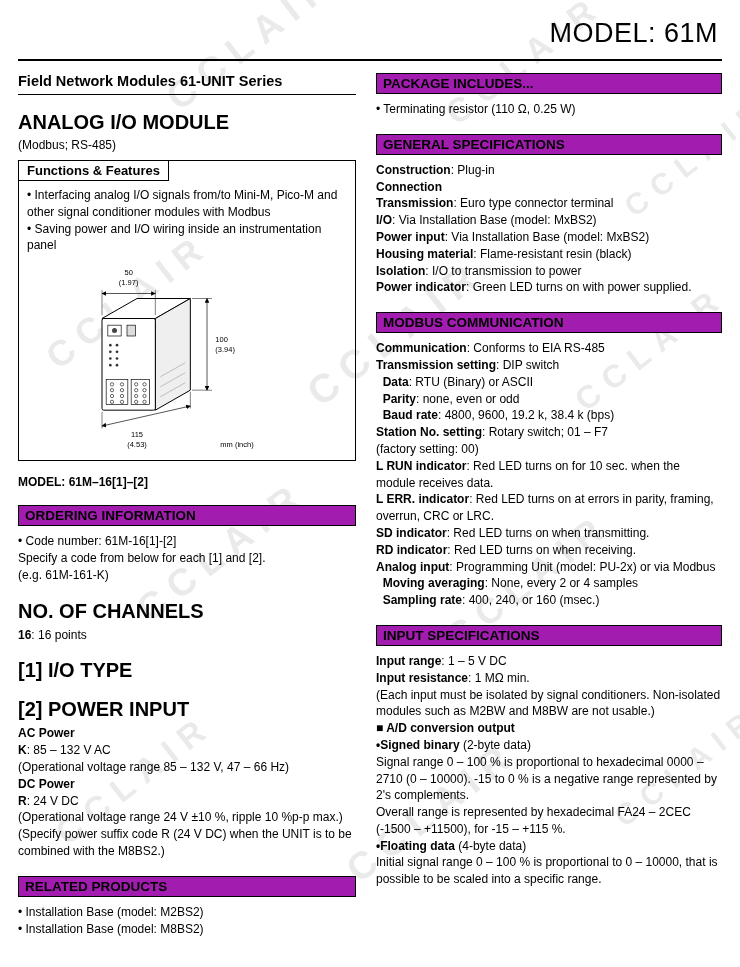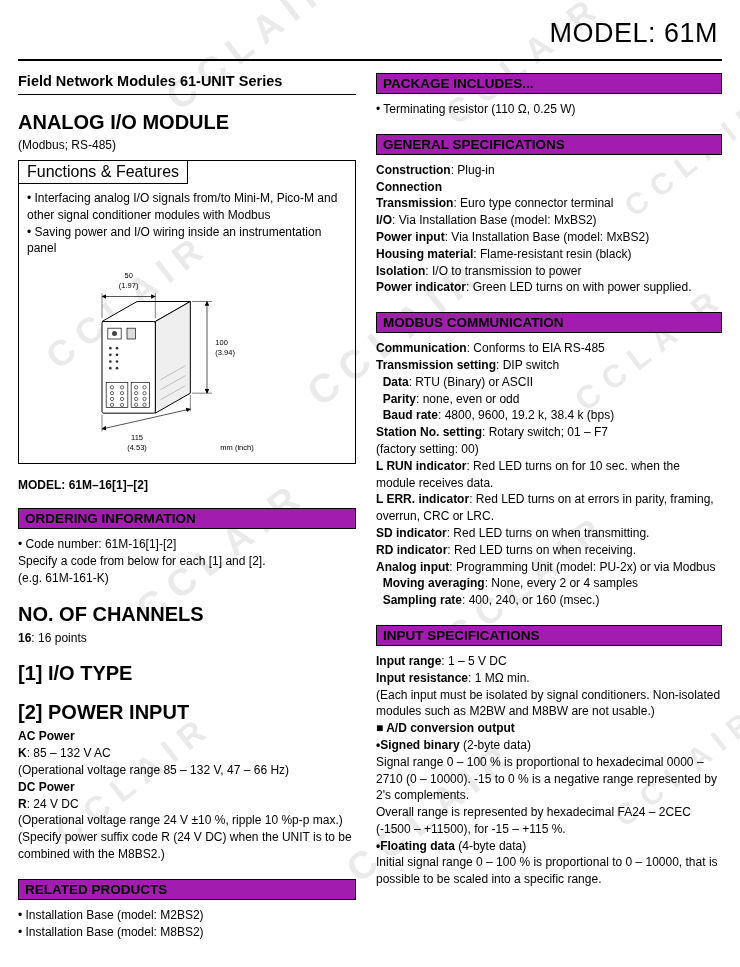--- a/index.html
+++ b/index.html
@@ -21,21 +21,21 @@
   .columns { display:flex; gap:20px; align-items:flex-start; }
   .col-left { flex:0 0 338px; width:338px; }
   .col-right { flex:1; min-width:0; }
 
   .series-title { font-weight:bold; font-size:14.5px; border-bottom:1.5px solid #000; padding-bottom:5px; }
   h2.plain { font-size:20px; font-weight:bold; margin:16px 0 4px 0; }
   .subtitle { font-size:12px; margin-bottom:8px; }
 
   .features-box { border:1px solid #000; padding:0 8px 8px 8px; margin-top:2px; }
   .features-header {
-    display:inline-block; font-weight:normal; font-size:16px;
+    display:inline-block; font-weight:bold; font-size:13px;
     border-right:1px solid #000; border-bottom:1px solid #000;
     padding:2px 8px 2px 8px; margin-left:-8px; margin-bottom:6px;
   }
   .line { font-size:12px; line-height:1.4; }
   .line b, .line span { white-space:pre-wrap; }
 
   .section-bar {
     background:#a21caf; border:1px solid #000;
     font-weight:bold; font-size:13.5px; padding:2px 6px;
     margin:16px 0 7px 0;

